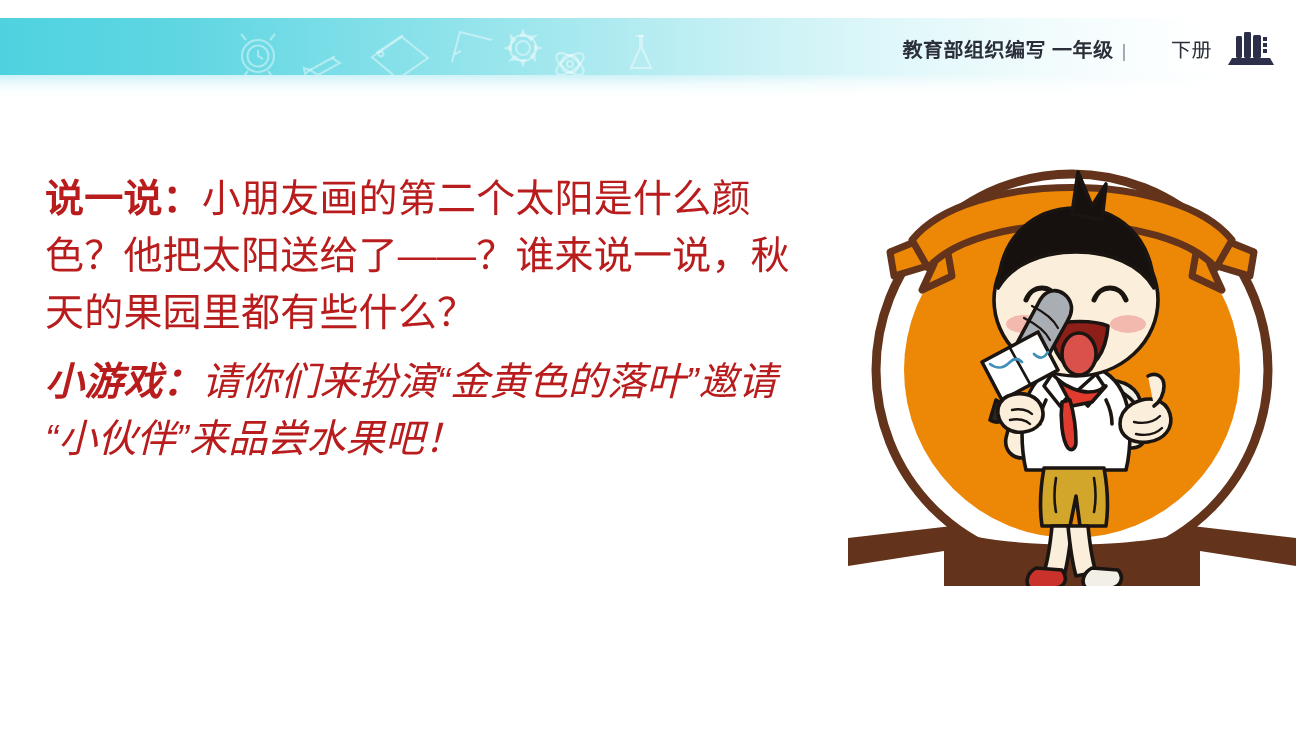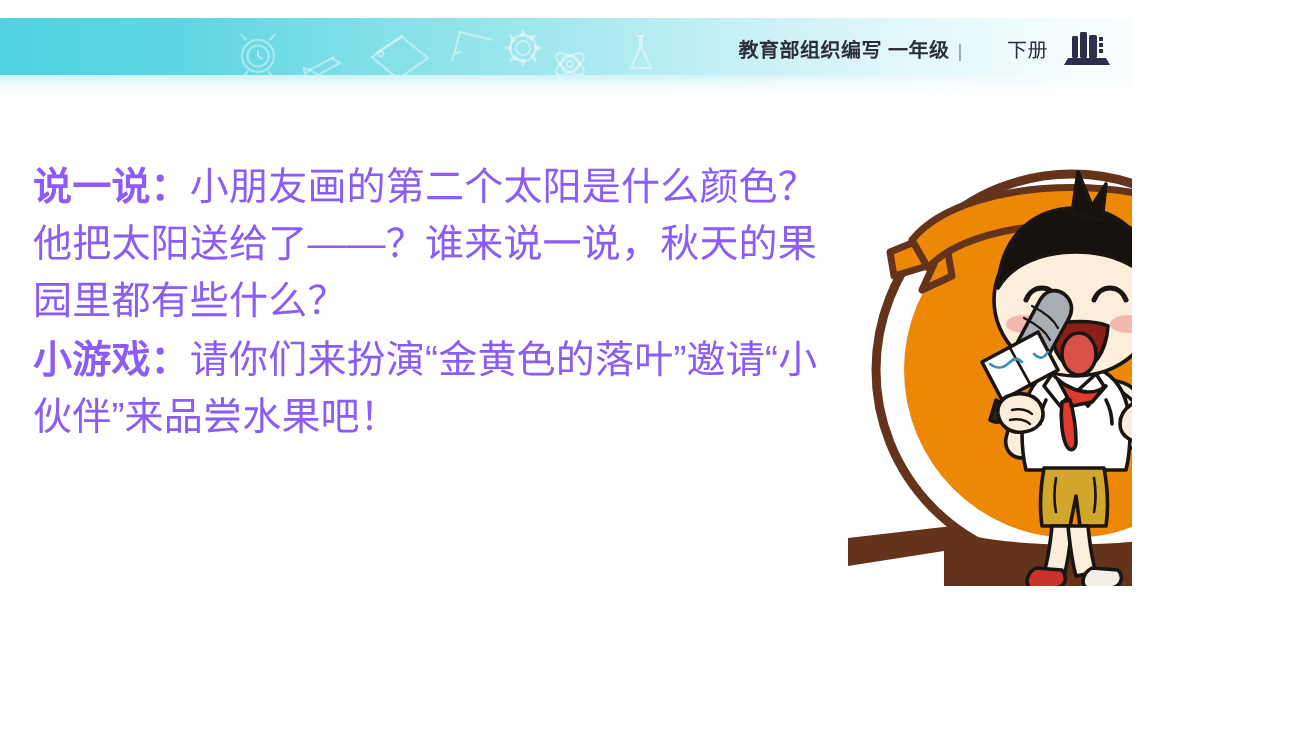--- a/index.html
+++ b/index.html
@@ -6,21 +6,21 @@
   html, body {
     margin: 0;
     padding: 0;
     background: #ffffff;
   }
   body {
     font-family: "Liberation Sans", "DejaVu Sans", sans-serif;
   }
   .slide {
     position: relative;
-    width: 1132px;
+    width: 1296px;
     height: 729px;
     background: #ffffff;
     overflow: hidden;
   }
 
   
   .header-band {
     position: absolute;
     left: 0;
     top: 18px;
@@ -108,26 +108,27 @@
   
   .body-text {
     position: absolute;
     left: 33px;
     top: 158px;
     width: 800px;
   }
   .para {
     font-size: 39px;
     line-height: 57px;
-    color: #8b5cf6;
+    color: #b91c1c;
     letter-spacing: 0.2px;
-    margin: 0;
+    margin: 12px;
   }
   .para + .para {
     margin-top: 2px;
+    font-style: italic;
   }
   .lead {
     font-weight: bold;
   }
 
   
   .illustration {
     position: absolute;
     left: 848px;
     top: 148px;

